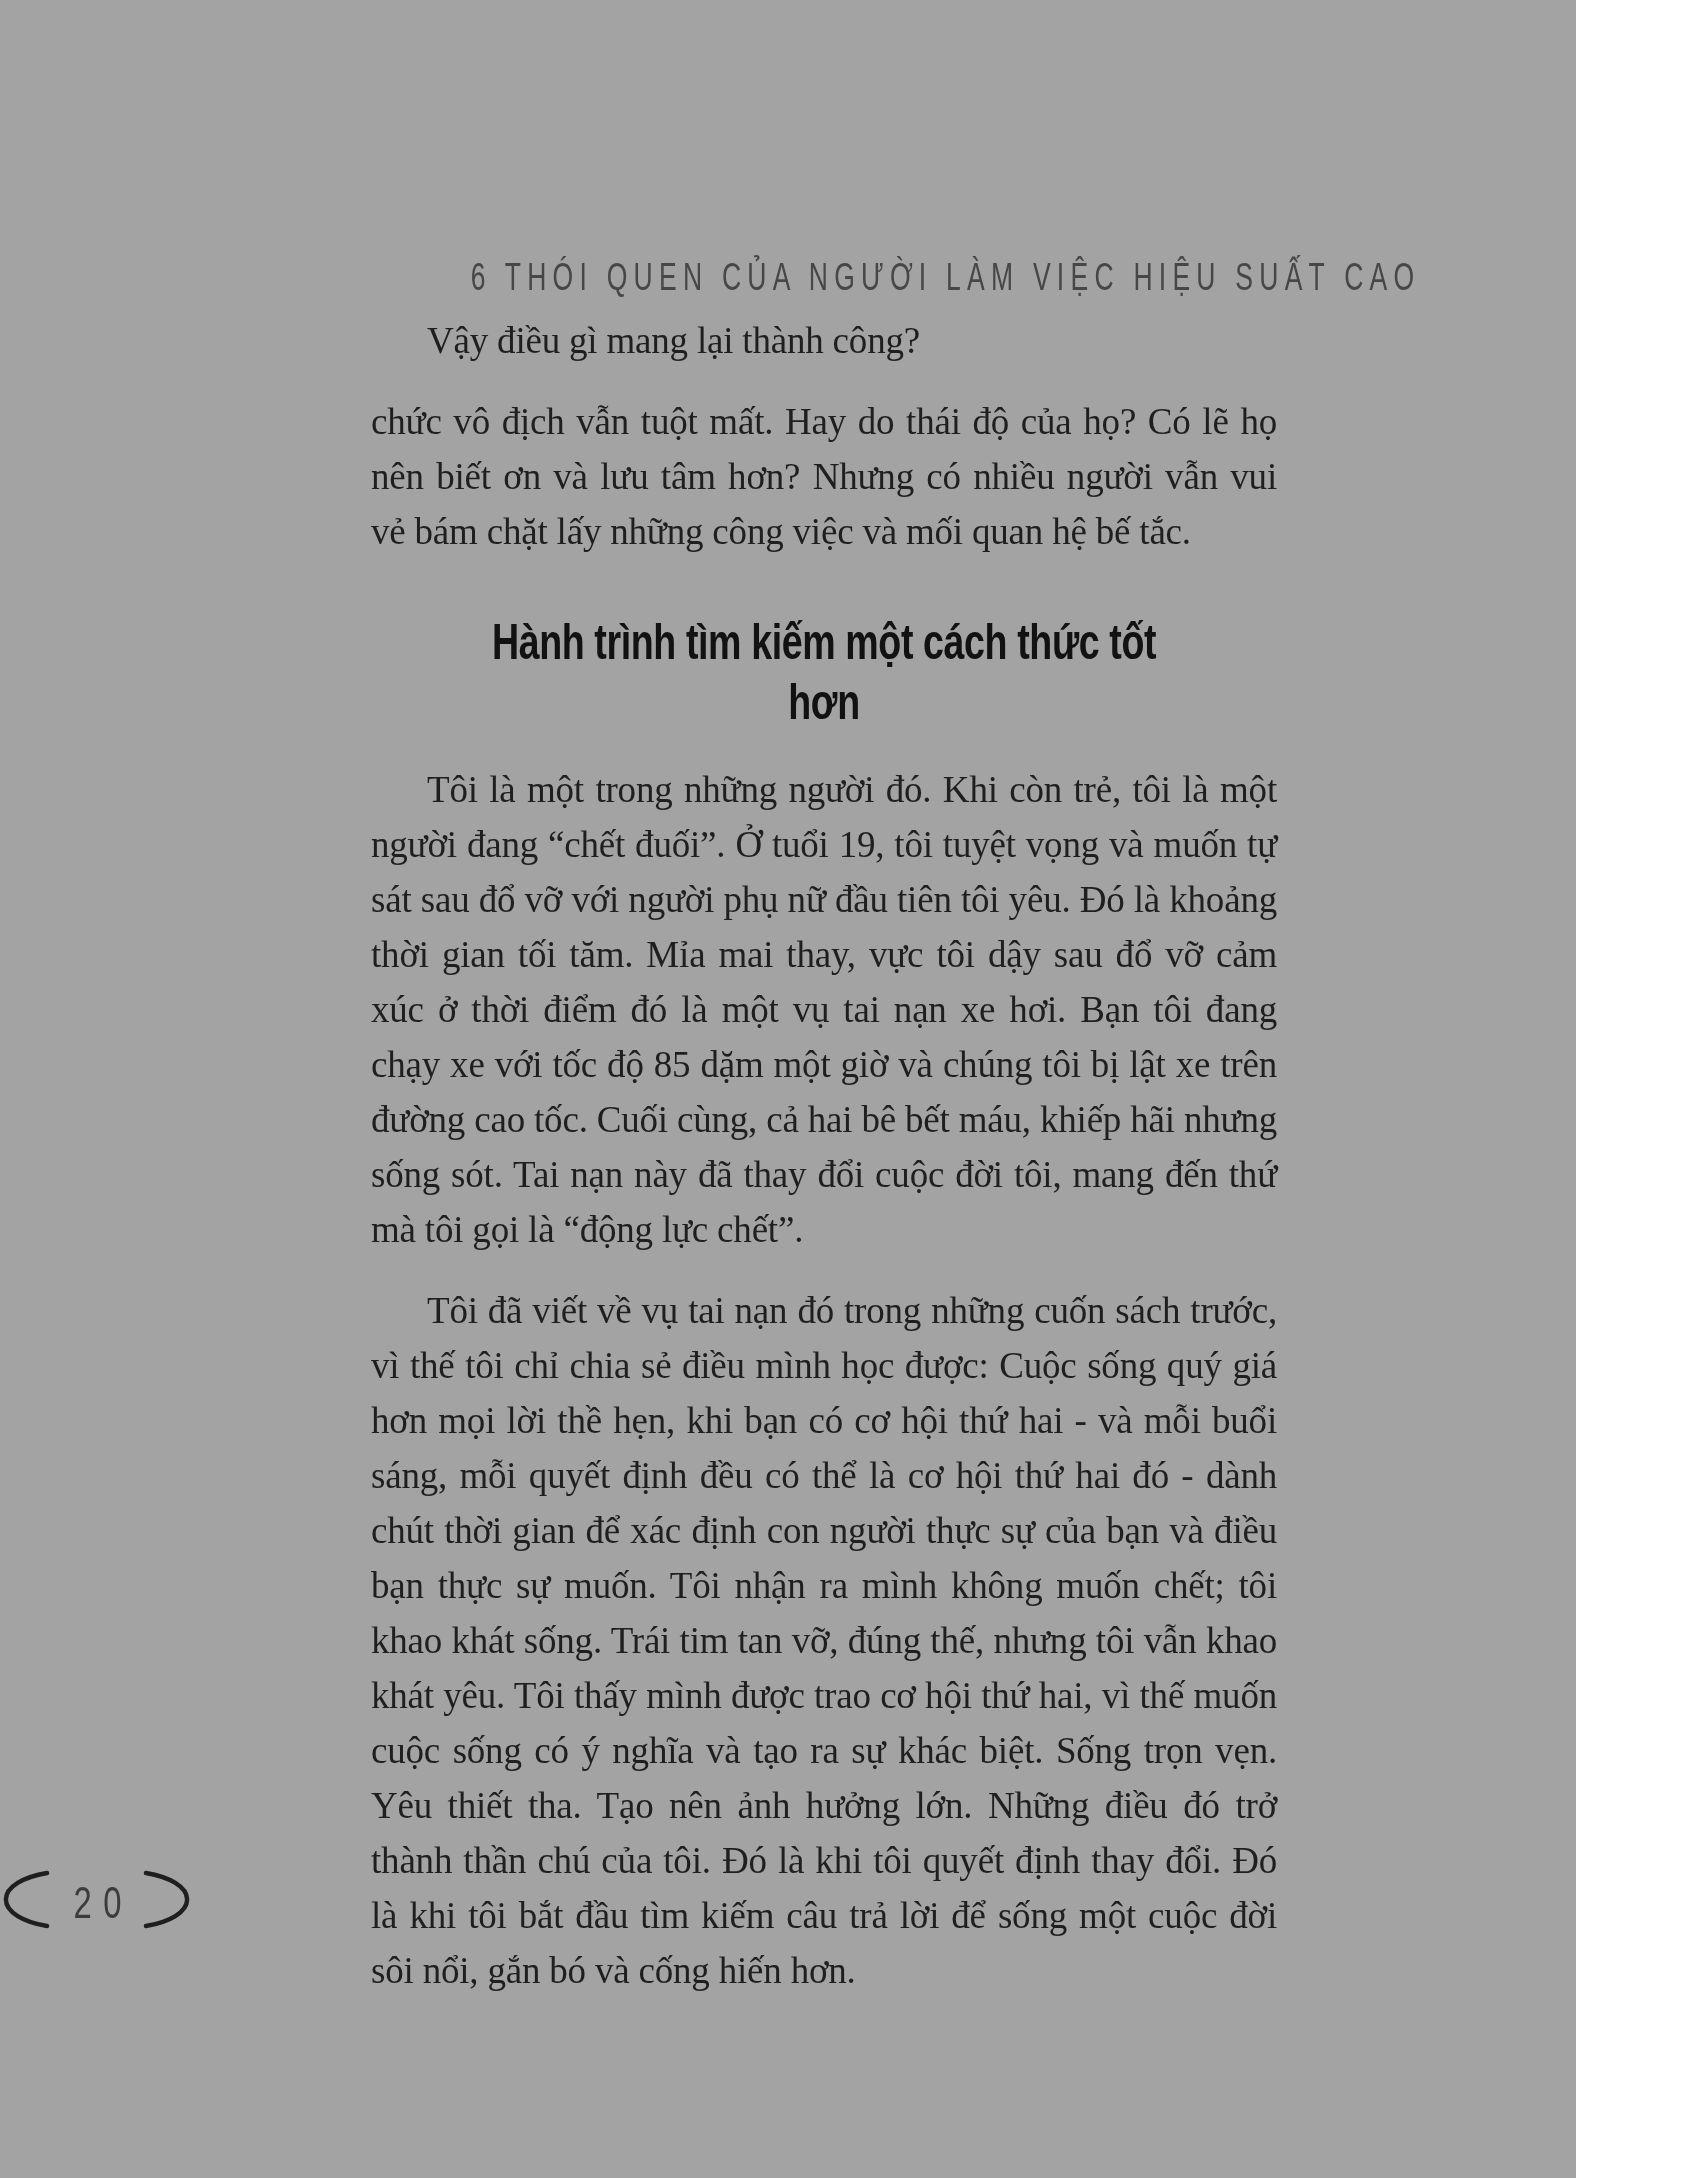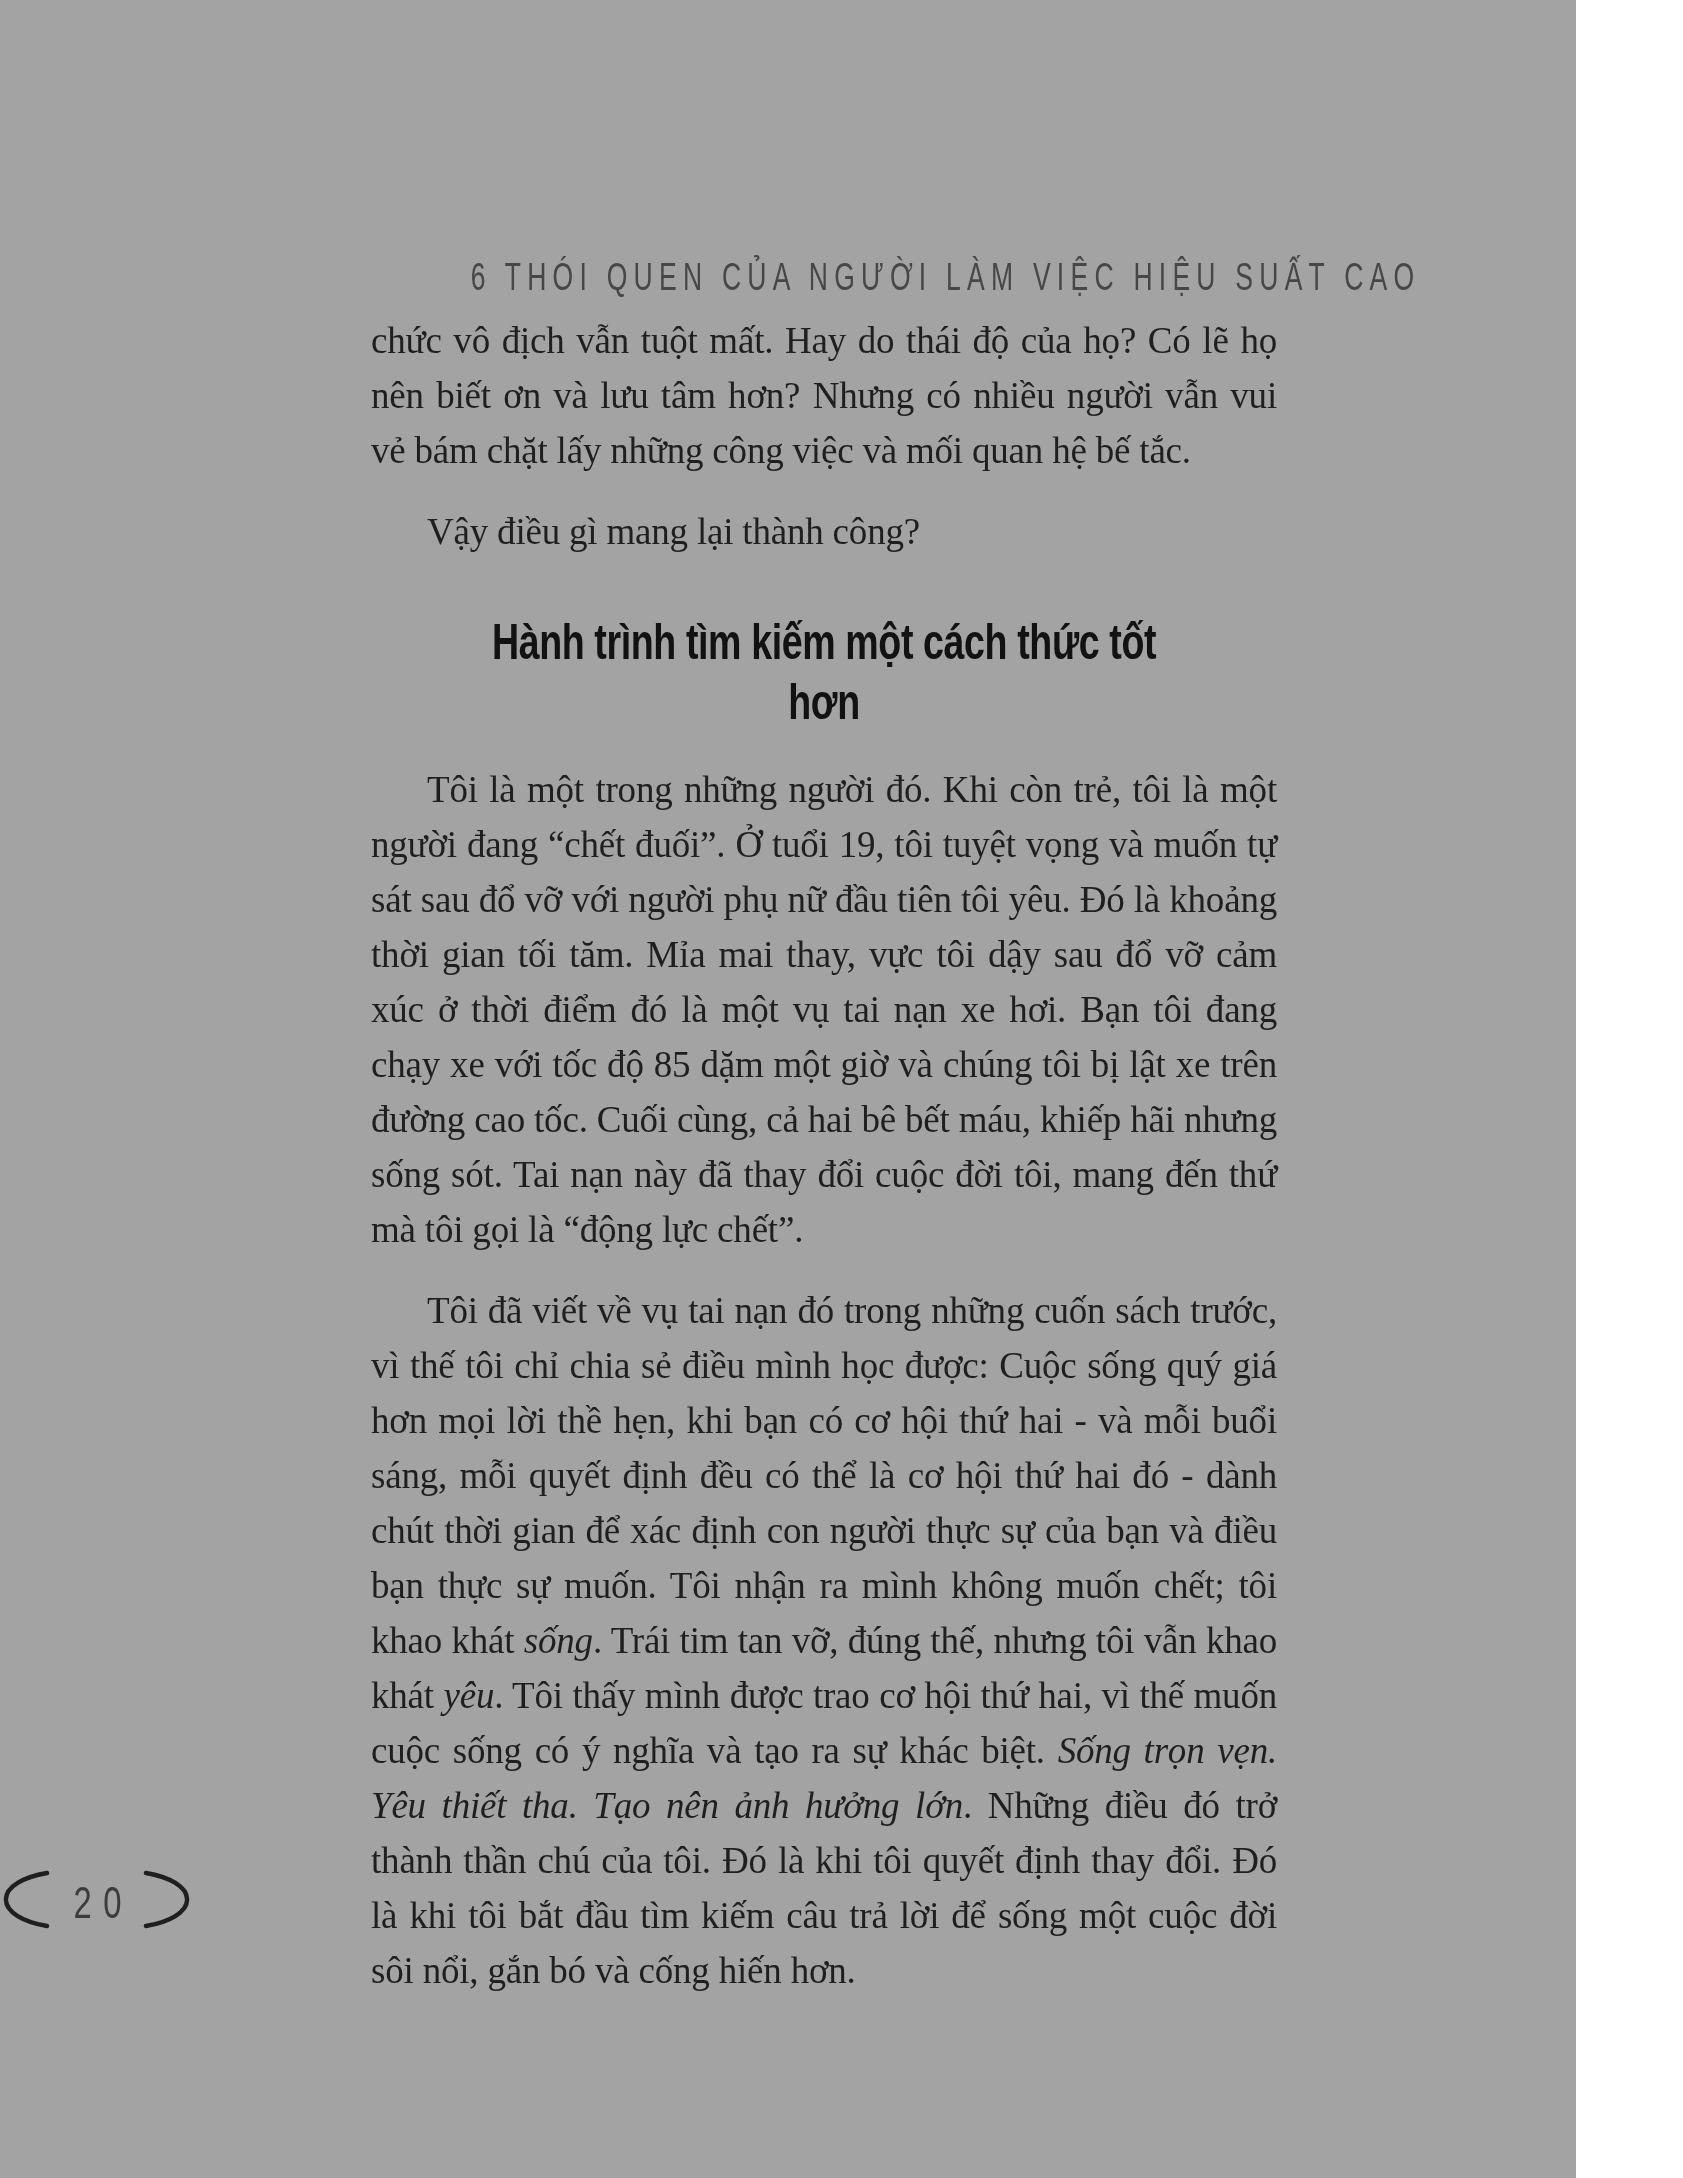--- a/index.html
+++ b/index.html
@@ -35,21 +35,21 @@
   }
   .body-paragraph {
     margin: 0 0 26px 0;
     font-size: 37px;
     line-height: 55px;
     text-align: justify;
     letter-spacing: -0.2px;
     color: #1f1f1f;
   }
   .body-paragraph.indent { text-indent: 56px; }
-  .body-paragraph .italic { font-style: italic; }
+  .body-paragraph .italic { }
   .section-heading {
     margin: 57px 0 36px 0;
     text-align: center;
     font-family: "Liberation Sans", sans-serif;
     font-weight: 700;
     font-size: 47px;
     letter-spacing: -0.5px;
     color: #121212;
     transform: scale(0.8, 1.08);
     transform-origin: center center;
@@ -82,22 +82,22 @@
   }
 </style>
 </head>
 <body>
 
 <div class="page">
 
   <div class="running-head">6 THÓI QUEN CỦA NGƯỜI LÀM VIỆC HIỆU SUẤT CAO</div>
 
   <div class="text-column">
+      <p class="body-paragraph indent"><span>Vậy điều gì mang lại thành công?</span></p>
       <p class="body-paragraph"><span>chức vô địch vẫn tuột mất. Hay do thái độ của họ? Có lẽ họ nên biết ơn và lưu tâm hơn? Nhưng có nhiều người vẫn vui vẻ bám chặt lấy những công việc và mối quan hệ bế tắc.</span></p>
-      <p class="body-paragraph indent"><span>Vậy điều gì mang lại thành công?</span></p>
       <h2 class="section-heading">Hành trình tìm kiếm một cách thức tốt hơn</h2>
       <p class="body-paragraph indent"><span>Tôi là một trong những người đó. Khi còn trẻ, tôi là một người đang “chết đuối”. Ở tuổi 19, tôi tuyệt vọng và muốn tự sát sau đổ vỡ với người phụ nữ đầu tiên tôi yêu. Đó là khoảng thời gian tối tăm. Mỉa mai thay, vực tôi dậy sau đổ vỡ cảm xúc ở thời điểm đó là một vụ tai nạn xe hơi. Bạn tôi đang chạy xe với tốc độ 85 dặm một giờ và chúng tôi bị lật xe trên đường cao tốc. Cuối cùng, cả hai bê bết máu, khiếp hãi nhưng sống sót. Tai nạn này đã thay đổi cuộc đời tôi, mang đến thứ mà tôi gọi là “động lực chết”.</span></p>
       <p class="body-paragraph indent"><span>Tôi đã viết về vụ tai nạn đó trong những cuốn sách trước, vì thế tôi chỉ chia sẻ điều mình học được: Cuộc sống quý giá hơn mọi lời thề hẹn, khi bạn có cơ hội thứ hai - và mỗi buổi sáng, mỗi quyết định đều có thể là cơ hội thứ hai đó - dành chút thời gian để xác định con người thực sự của bạn và điều bạn thực sự muốn. Tôi nhận ra mình không muốn chết; tôi khao khát </span><span class="italic">sống</span><span>. Trái tim tan vỡ, đúng thế, nhưng tôi vẫn khao khát </span><span class="italic">yêu</span><span>. Tôi thấy mình được trao cơ hội thứ hai, vì thế muốn cuộc sống có ý nghĩa và tạo ra sự khác biệt. </span><span class="italic">Sống trọn vẹn. Yêu thiết tha. Tạo nên ảnh hưởng lớn</span><span>. Những điều đó trở thành thần chú của tôi. Đó là khi tôi quyết định thay đổi. Đó là khi tôi bắt đầu tìm kiếm câu trả lời để sống một cuộc đời sôi nổi, gắn bó và cống hiến hơn.</span></p>
     </div>
 
   <div class="page-footer">
     <div class="folio">
       <svg class="folio-arc" width="51" height="61" viewBox="0 0 52 62">
         <path d="M 48 4 C 24 8, 6 18, 6 31 C 6 44, 24 54, 48 58" fill="none" stroke="#1f1f1f" stroke-width="4.5" stroke-linecap="round"></path>
       </svg>

